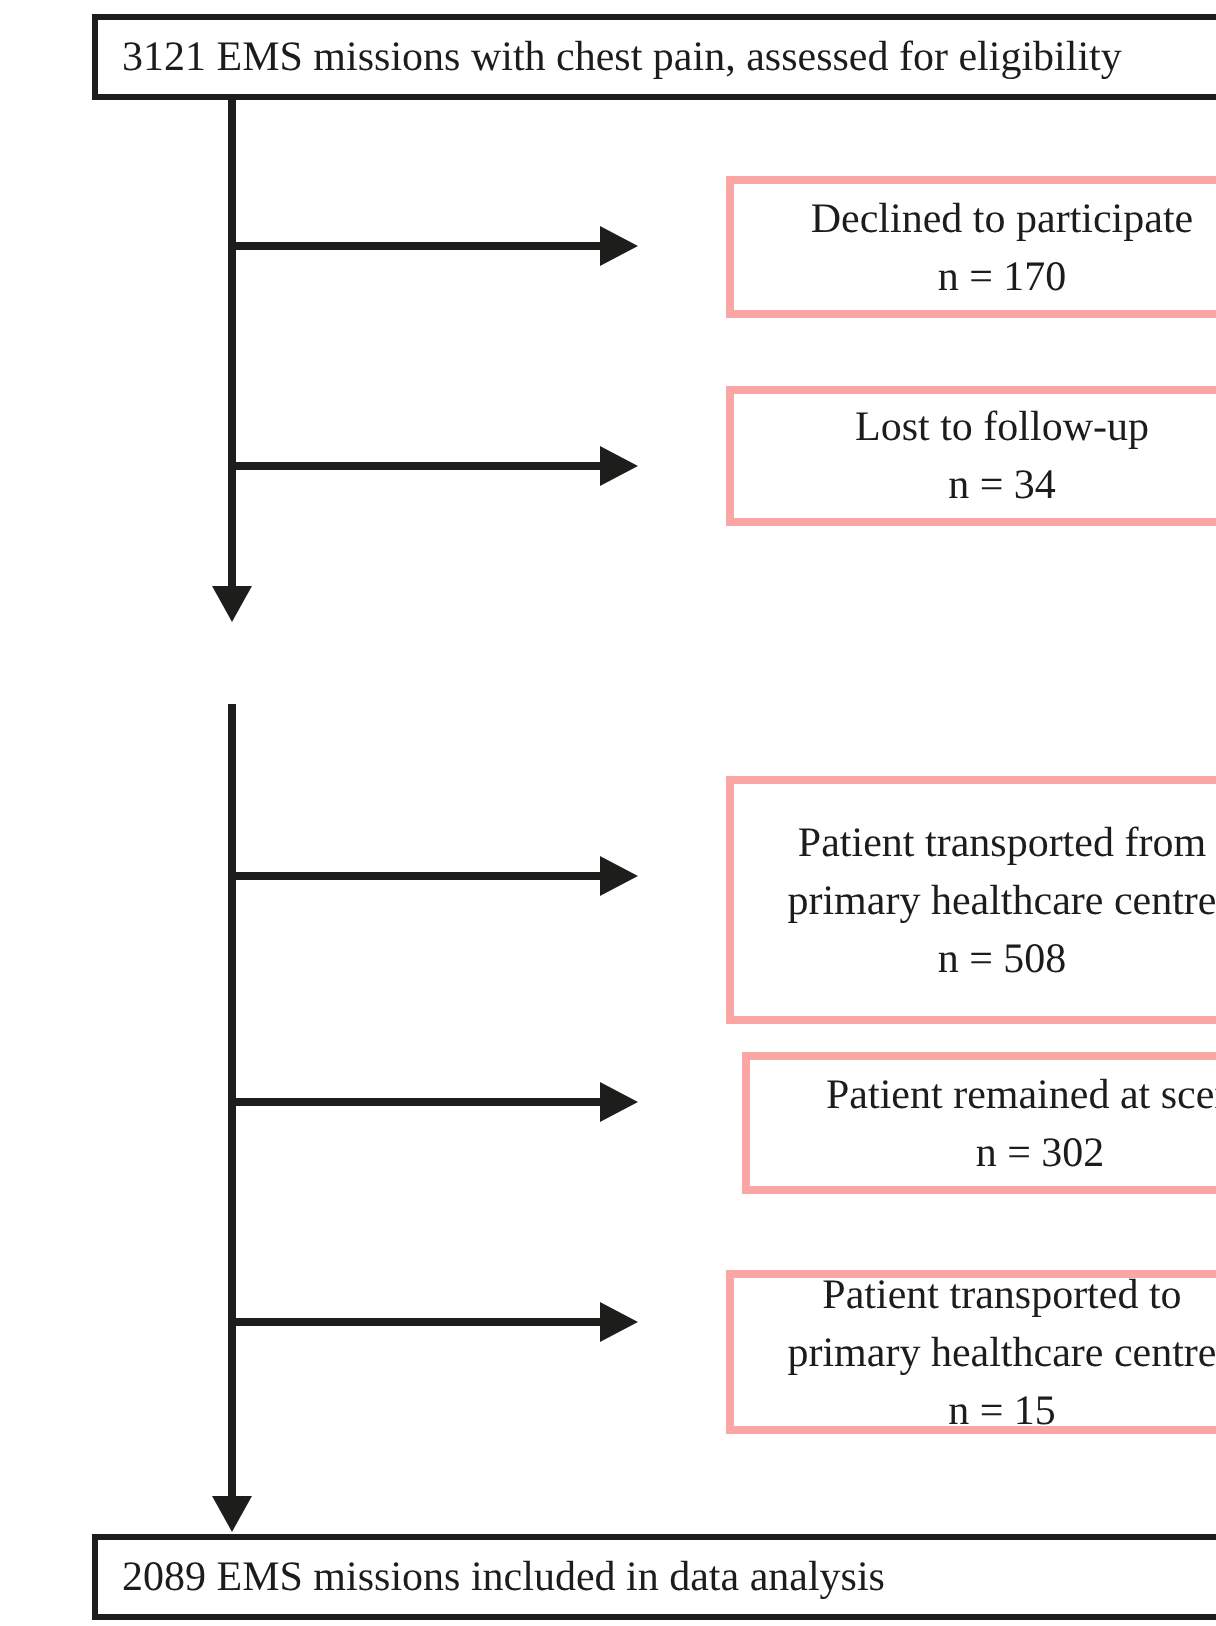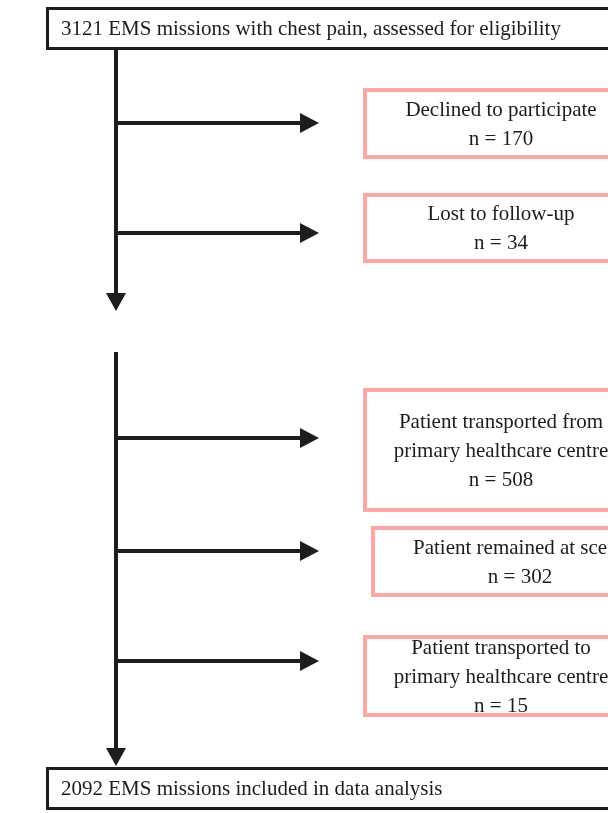--- a/index.html
+++ b/index.html
@@ -128,16 +128,16 @@
 n = 302</span>
   </div>
 
   <div class="box side box-transport-to">
     <span>Patient transported to
 primary healthcare centre
 n = 15</span>
   </div>
 
   <div class="box wide box-included">
-    <span>2092 EMS missions included in data analysis</span>
+    <span>2089 EMS missions included in data analysis</span>
   </div>
 
 </div>
 
 </body></html>

